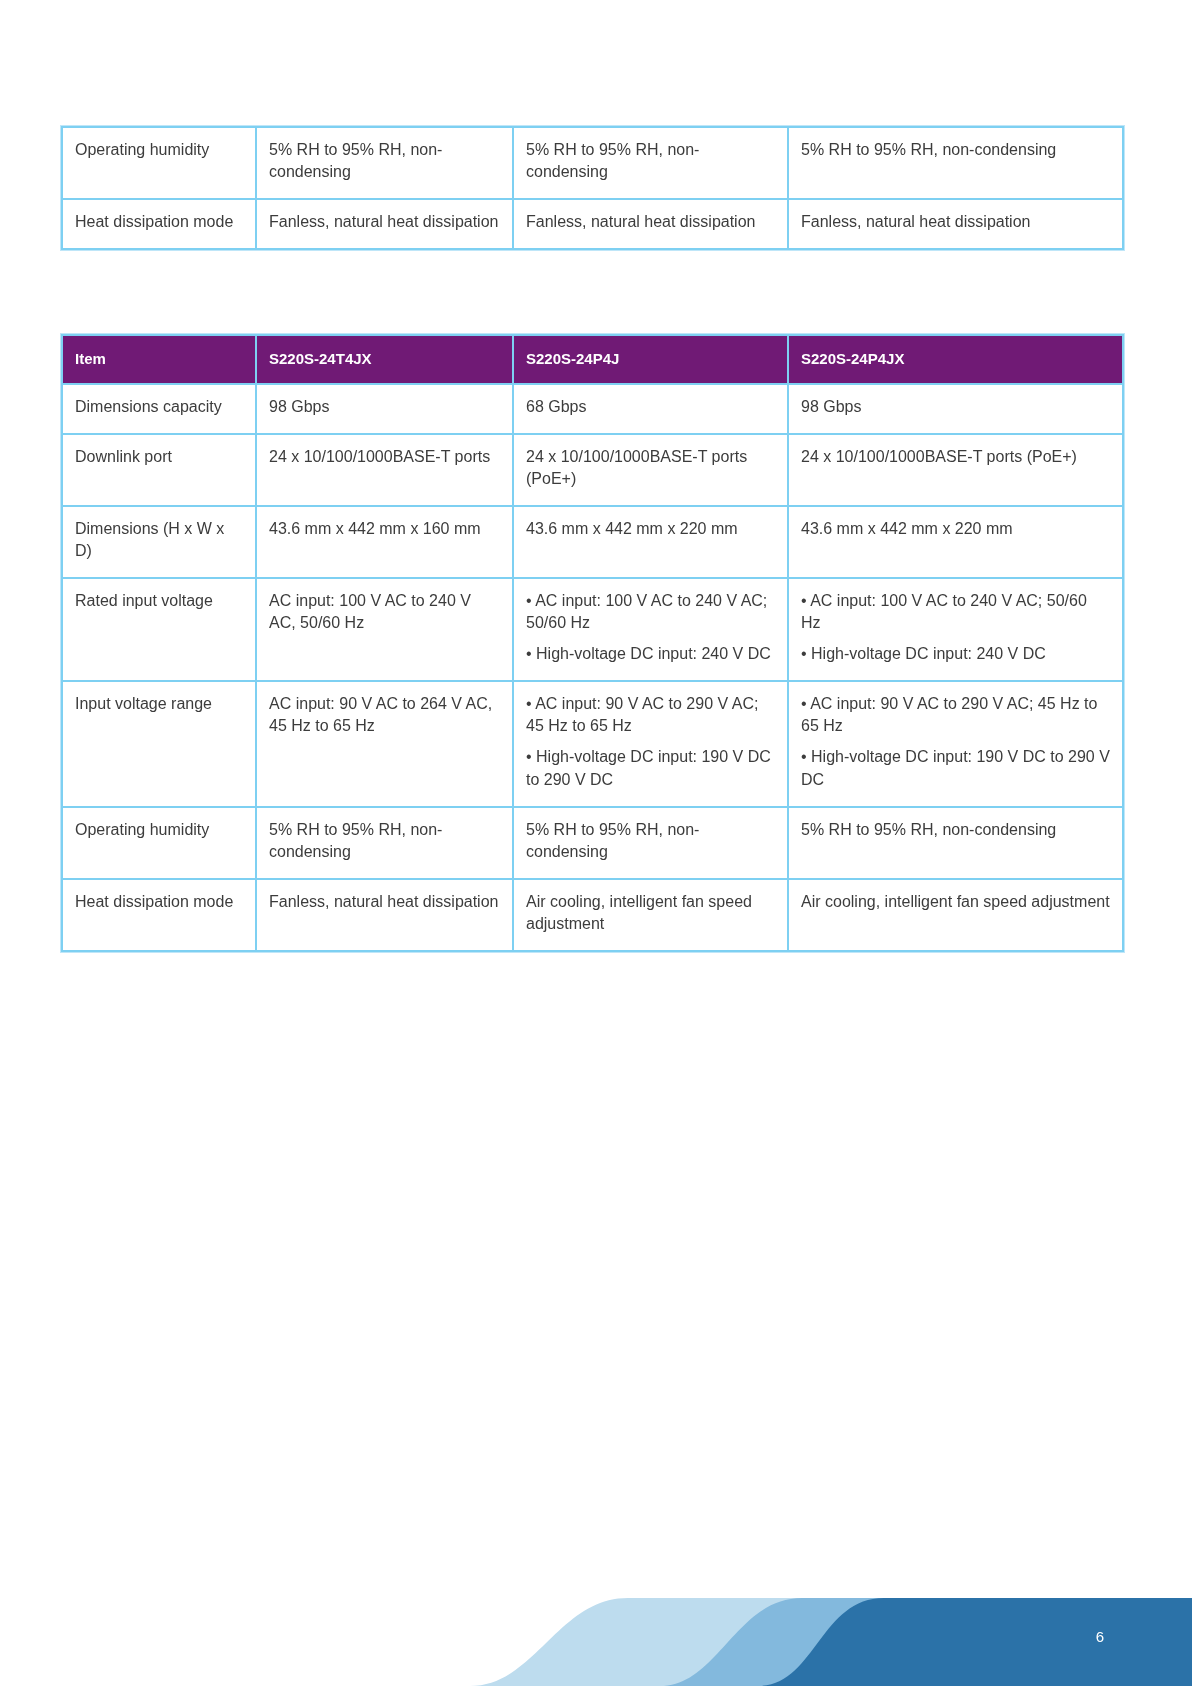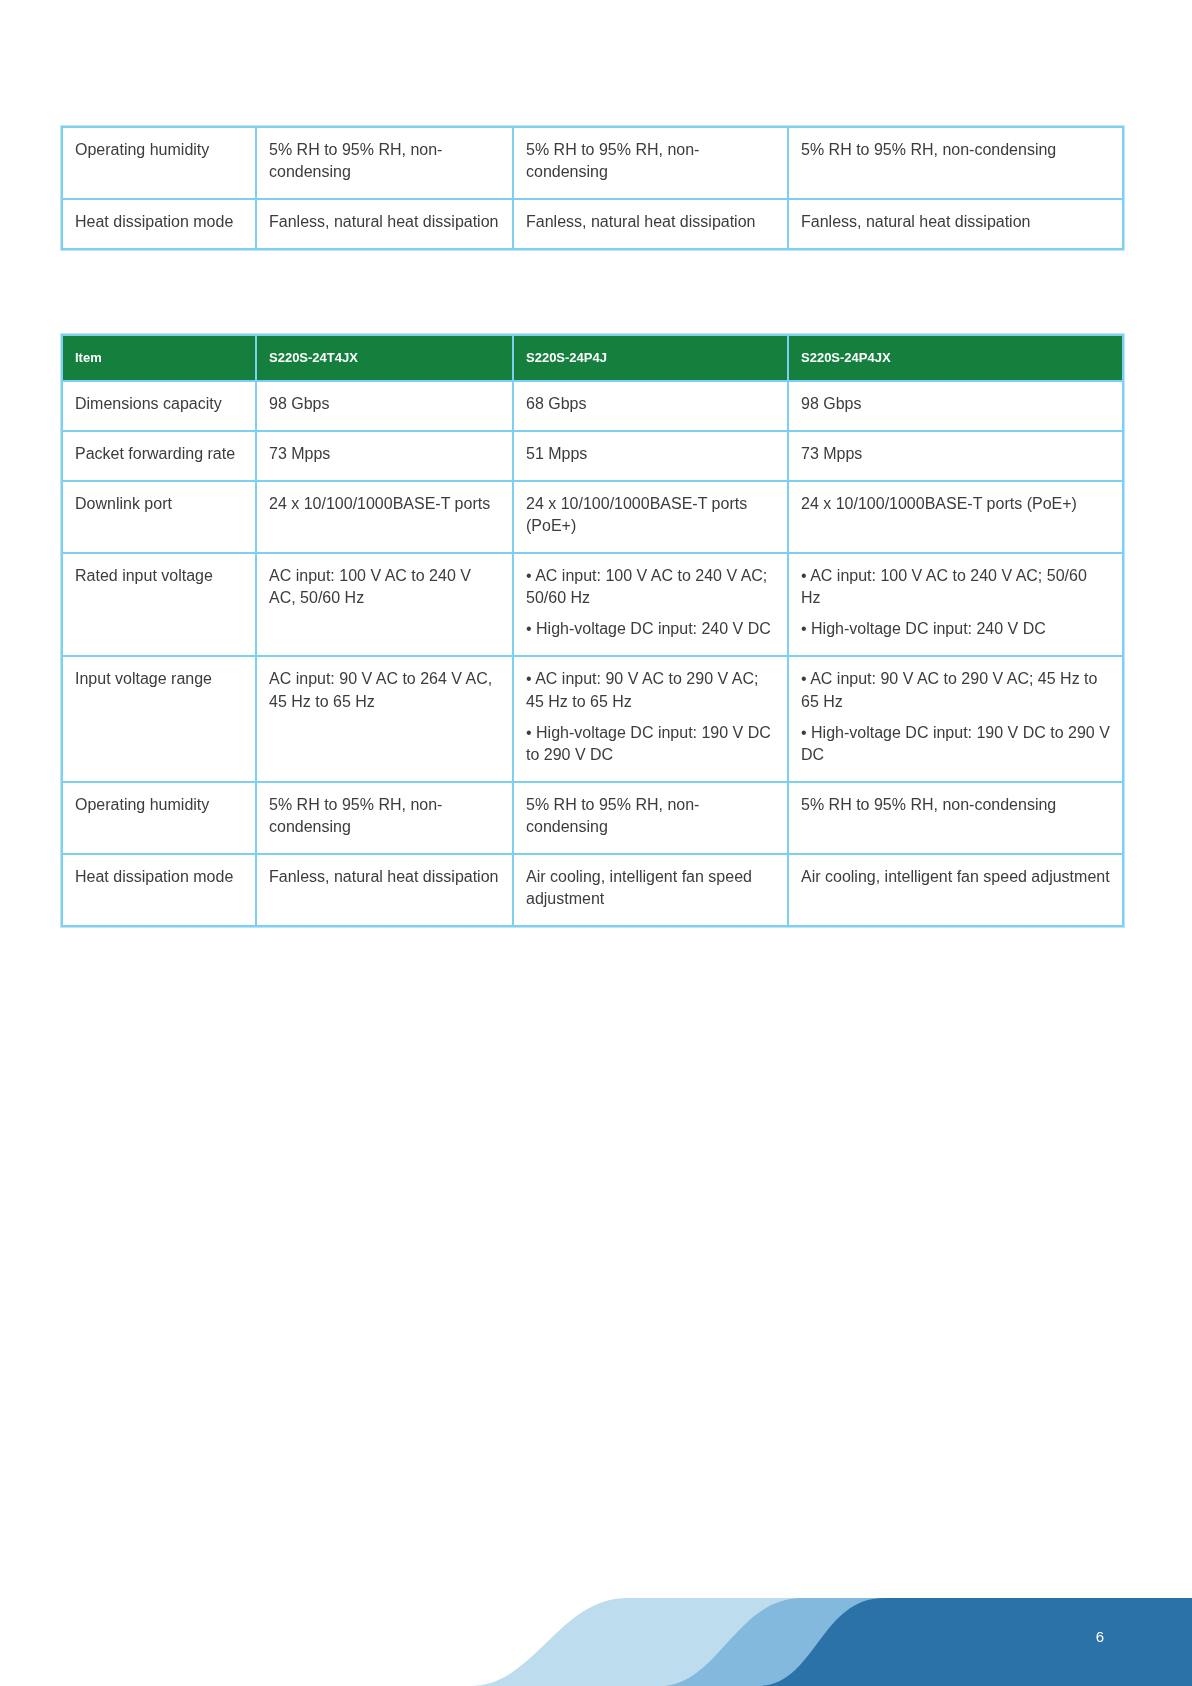--- a/index.html
+++ b/index.html
@@ -28,24 +28,24 @@
   .spec-table th, .spec-table td{
     border:2px solid #7ed0f2;
     vertical-align:top;
     text-align:left;
     padding:11px 12px 15px 12px;
     font-size:16px;
     line-height:1.38;
     word-wrap:break-word;
   }
   .spec-table th{
-    background:#15803d;
+    background:#701a75;
     color:#ffffff;
     font-weight:bold;
-    font-size:13px;
+    font-size:15px;
     padding:13px 12px;
   }
   .spec-table td p{margin:0 0 9px 0;}
   .spec-table td p:last-child{margin-bottom:0;}
   .spec-table td.muted{color:#8c8c8c;}
   .footer{
     position:absolute;left:0;bottom:0;width:1192px;height:100px;
   }
   .footer svg{display:block;}
   .page-number{
@@ -126,44 +126,44 @@
           </td>
           <td>
             <p>68 Gbps</p>
           </td>
           <td>
             <p>98 Gbps</p>
           </td>
         </tr>
         <tr>
           <td>
-            <p>Packet forwarding rate</p>
-          </td>
-          <td>
-            <p>73 Mpps</p>
-          </td>
-          <td>
-            <p>51 Mpps</p>
-          </td>
-          <td>
-            <p>73 Mpps</p>
-          </td>
-        </tr>
-        <tr>
-          <td>
             <p>Downlink port</p>
           </td>
           <td>
             <p>24 x 10/100/1000BASE-T ports</p>
           </td>
           <td>
             <p>24 x 10/100/1000BASE-T ports (PoE+)</p>
           </td>
           <td>
             <p>24 x 10/100/1000BASE-T ports (PoE+)</p>
+          </td>
+        </tr>
+        <tr>
+          <td>
+            <p>Dimensions (H x W x D)</p>
+          </td>
+          <td>
+            <p>43.6 mm x 442 mm x 160 mm</p>
+          </td>
+          <td>
+            <p>43.6 mm x 442 mm x 220 mm</p>
+          </td>
+          <td>
+            <p>43.6 mm x 442 mm x 220 mm</p>
           </td>
         </tr>
         <tr>
           <td>
             <p>Rated input voltage</p>
           </td>
           <td>
             <p>AC input: 100 V AC to 240 V AC, 50/60 Hz</p>
           </td>
           <td>

